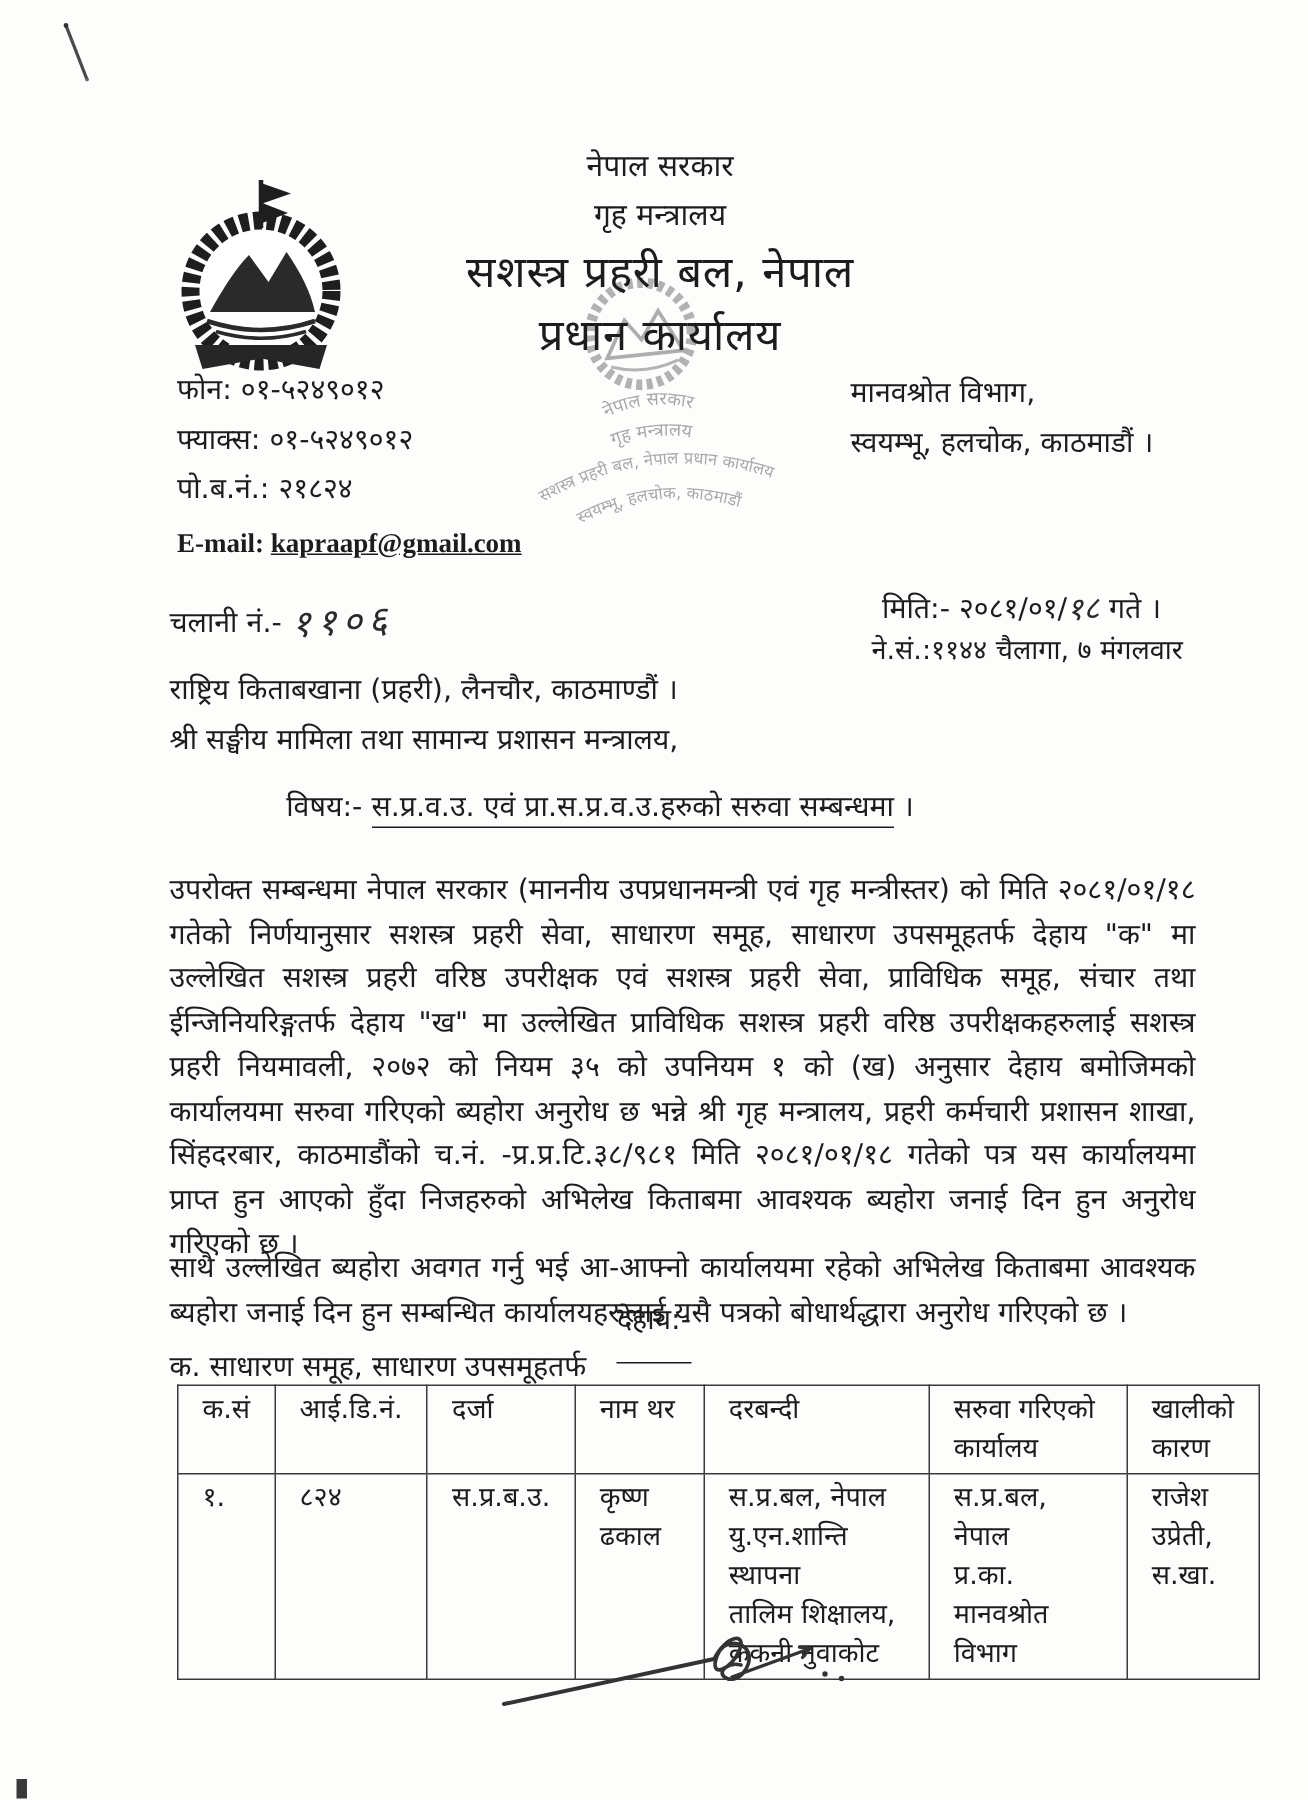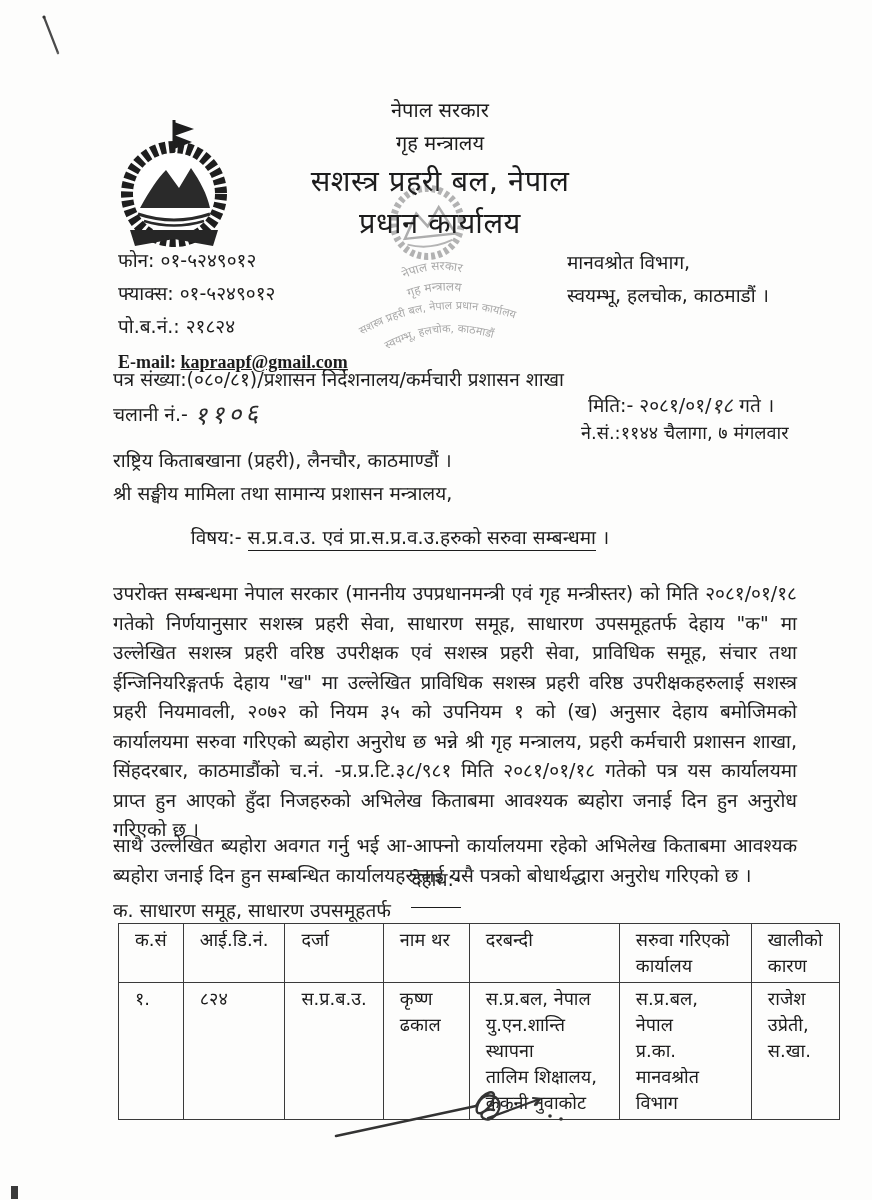--- a/index.html
+++ b/index.html
@@ -113,21 +113,20 @@
     <div>फ्याक्स: ०१-५२४९०१२</div>
     <div>पो.ब.नं.: २१८२४</div>
     <div class="email-line"><span>E-mail:</span> <span class="email-underline">kapraapf@gmail.com</span></div>
   </div>
 
   <div class="abs office-address">
     <div>मानवश्रोत विभाग,</div>
     <div>स्वयम्भू, हलचोक, काठमाडौं ।</div>
   </div>
 
-  <div class="abs letter-no">पत्र संख्या:(०८०/८१)/प्रशासन निर्देशनालय/कर्मचारी प्रशासन शाखा</div>
   <div class="abs chalani">
     <span>चलानी नं.-</span>
     <span class="handwriting">११०६</span>
   </div>
   <div class="abs date-line">
     <span>मिति:- २०८१/०१/</span><span class="hand-small">१८</span>
     <span>गते ।</span>
   </div>
   <div class="abs nesam-line">ने.सं.:११४४ चैलागा, ७ मंगलवार</div>
 

